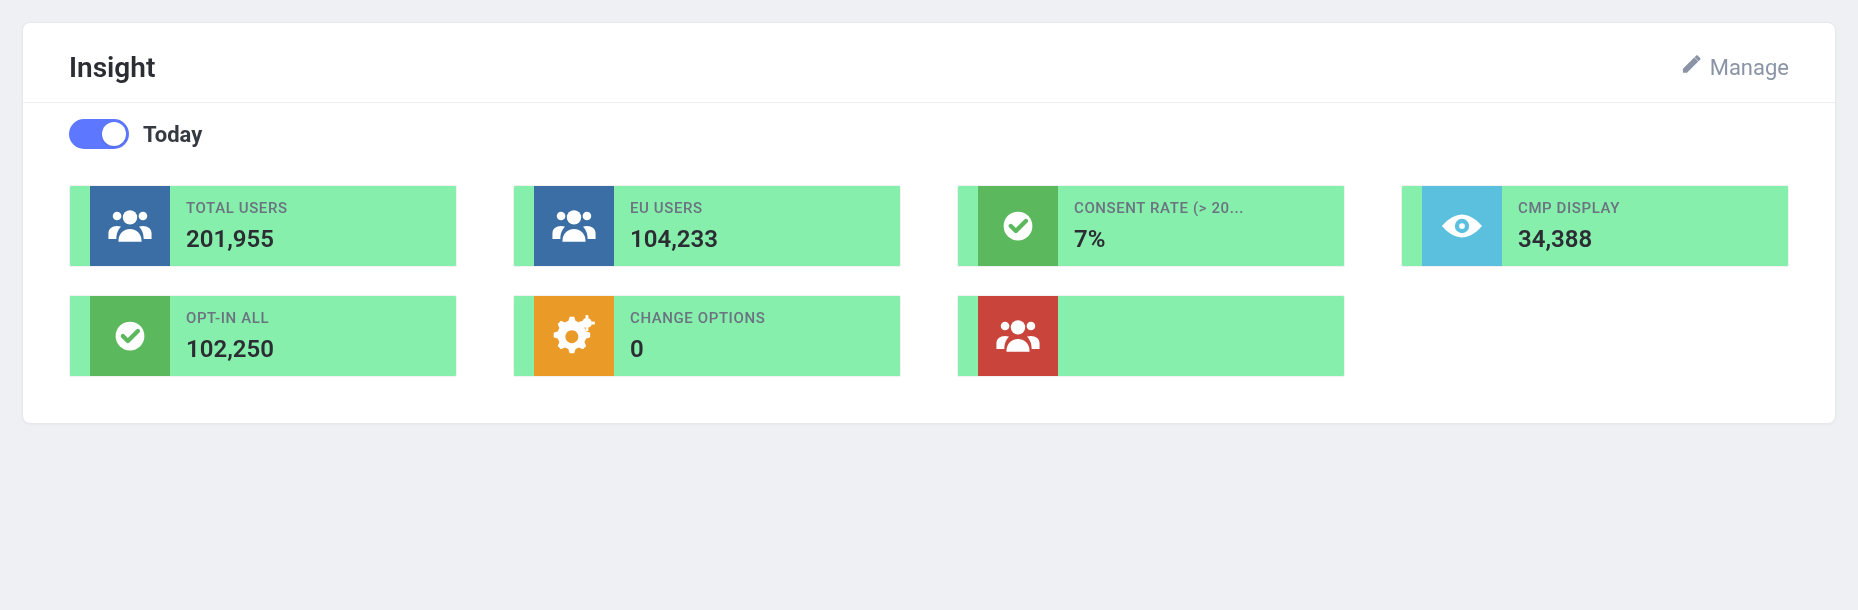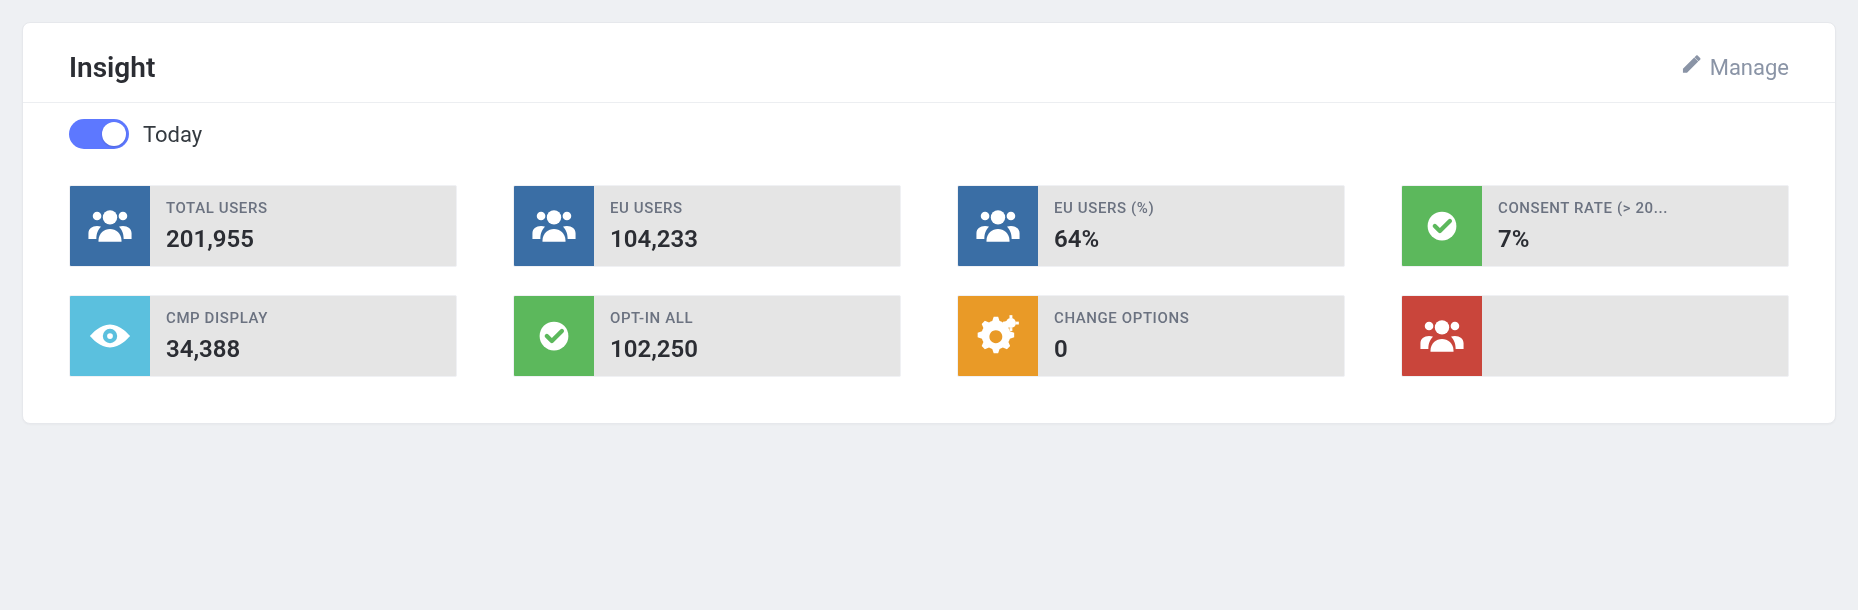--- a/index.html
+++ b/index.html
@@ -65,36 +65,37 @@
       width: 24px;
       height: 24px;
       background: #fff;
       border-radius: 50%;
       top: 3px;
       right: 3px;
       box-shadow: 0 1px 2px rgba(0,0,0,0.15);
     }
     .toggle-label {
       font-size: 22px;
-      font-weight: 400;
+      font-weight: 700;
       color: #343a40;
     }
     .stats-grid {
       display: grid;
       grid-template-columns: repeat(4, 1fr);
       gap: 28px 56px;
       padding: 28px 46px 46px 46px;
     }
     .stat-card {
       display: flex;
-      background: #e5e5e5;
+      background: #86efac;
       border: 1px solid #f0f1f4;
       border-radius: 2px;
       overflow: hidden;
       min-height: 80px;
+      padding-left: 20px;
     }
     .stat-icon {
       width: 80px;
       height: 80px;
       display: flex;
       align-items: center;
       justify-content: center;
       flex-shrink: 0;
     }
     .stat-icon svg {
@@ -205,31 +206,20 @@
         <svg viewBox="0 0 64 64">
             <use href="#ico-users"></use>
           </svg>
       </div>
       <div class="stat-body">
         <span class="stat-label">EU USERS</span>
         <span class="stat-value">104,233</span>
       </div>
     </div>
 
-    <div class="stat-card">
-      <div class="stat-icon bg-blue">
-        <svg viewBox="0 0 64 64">
-            <use href="#ico-users"></use>
-          </svg>
-      </div>
-      <div class="stat-body">
-        <span class="stat-label">EU USERS (%)</span>
-        <span class="stat-value">64%</span>
-      </div>
-    </div>
 
     <div class="stat-card">
       <div class="stat-icon bg-green">
         <svg viewBox="0 0 64 64">
           <circle cx="32" cy="32" r="20" fill="#fff"></circle>
           <path d="M22 32 l7 7 14-14" stroke="#5cb85c" stroke-width="6" fill="none" stroke-linecap="round" stroke-linejoin="round"></path>
         </svg>
       </div>
       <div class="stat-body">
         <span class="stat-label">CONSENT RATE (&gt; 20...</span>

